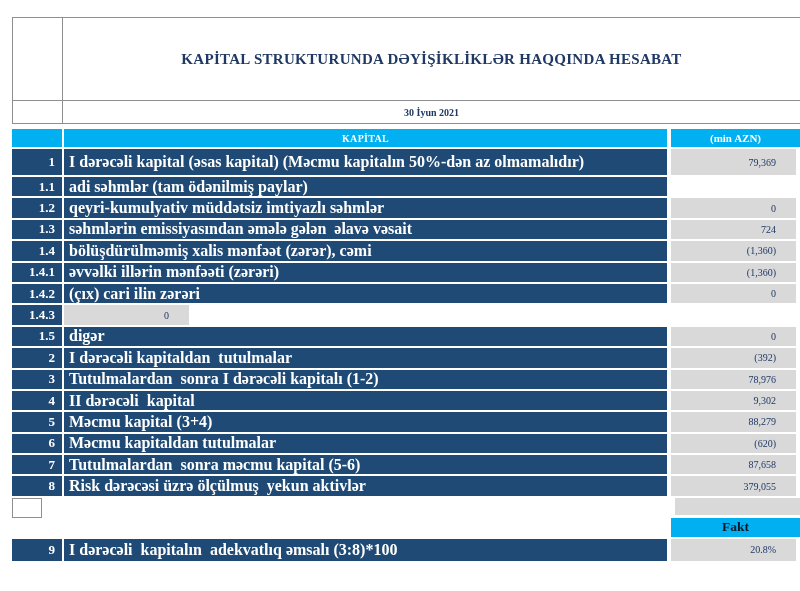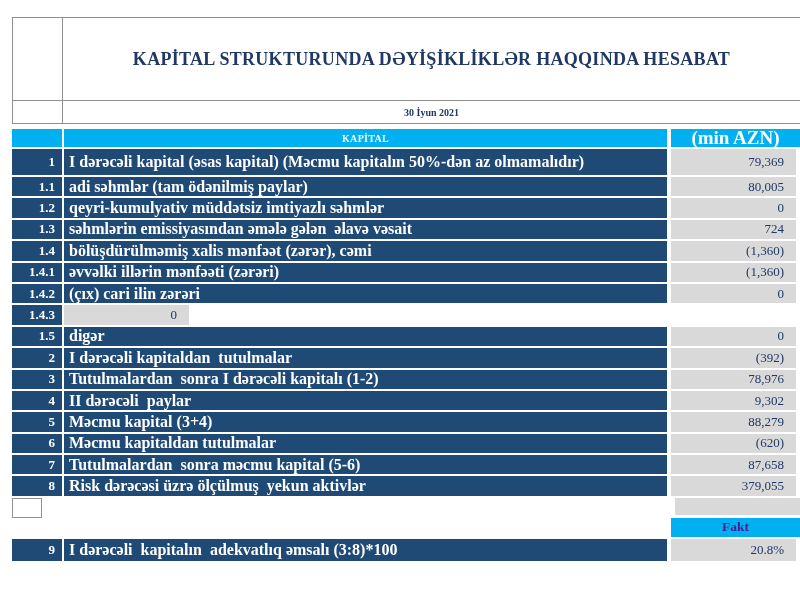--- a/index.html
+++ b/index.html
@@ -8,57 +8,57 @@
   .page { position: relative; width: 800px; height: 591px; background: #fff; overflow: hidden; }
   .sheet { position: absolute; left: 12px; top: 17px; width: 788px; }
 
   
   .title-row { display: flex; height: 84px;
     border-top: 1px solid var(--border, #8f8f8f);
     border-bottom: 1px solid var(--border, #8f8f8f);
     border-left: 1px solid var(--border, #8f8f8f); }
   .corner { flex: none; width: 50px; border-right: 1px solid var(--border, #8f8f8f); background: #fff; }
   .title-cell { flex: 1; display: flex; align-items: center; justify-content: center;
-    font-weight: bold; font-size: 18px; letter-spacing: 0.3px; color: var(--title, #1F3864); }
+    font-weight: bold; font-size: 15px; letter-spacing: 0.3px; color: var(--title, #1F3864); }
 
   .date-row { display: flex; height: 23px; margin-bottom: 5px;
     border-bottom: 1px solid var(--border, #8f8f8f);
     border-left: 1px solid var(--border, #8f8f8f); }
   .date-cell { flex: 1; display: flex; align-items: center; justify-content: center;
     font-weight: bold; font-size: 10px; color: var(--title, #1F3864); }
 
   
   .header-row { display: flex; height: 18px; margin-bottom: 2px; }
   .header-row > div { background: var(--cyan, #00B0F0); color: #fff; font-weight: bold;
     display: flex; align-items: center; justify-content: center; }
   .h-no { flex: none; width: 50px; margin-right: 2px; }
   .h-label { flex: none; width: 603px; margin-right: 4px; font-size: 10px; letter-spacing: 0.3px; }
-  .h-val { flex: none; width: 129px; font-size: 19px; }
+  .h-val { flex: none; width: 129px; font-size: 11px; }
 
   
   .trow { display: flex; height: 19.4px; margin-bottom: 2px; }
   .trow.tall { height: 26px; }
   .trow.ratio { height: 22px; }
   .no-cell { flex: none; width: 50px; margin-right: 2px; background: var(--navy, #1F4A75);
     color: #fff; font-weight: bold; font-size: 13px;
     display: flex; align-items: center; justify-content: flex-end; padding-right: 7px; }
   .label-cell { flex: none; width: 603px; margin-right: 4px; background: var(--navy, #1F4A75);
     color: #fff; font-weight: bold; font-size: 16px;
     display: flex; align-items: center; padding-left: 5px; white-space: pre; overflow: hidden; }
   .value-cell { flex: none; width: 125px; background: var(--vbg, #D9D9D9);
-    color: var(--vtext, #1F3864); font-size: 13px;
-    display: flex; align-items: center; justify-content: flex-end; padding-right: 12px; }
+    color: var(--vtext, #1F3864); font-size: 10px;
+    display: flex; align-items: center; justify-content: flex-end; padding-right: 20px; }
 
   
   .blank-row { display: flex; height: 20px; }
   .blank-box { flex: none; width: 30px; height: 20px; border: 1px solid var(--border, #8f8f8f); background: #fff; }
   .blank-fill, .fakt-fill { flex: 1; }
   .blank-row .value-cell { height: 17px; }
   .fakt-row { display: flex; height: 19px; margin-bottom: 2px; }
-  .fakt-cell { flex: none; width: 129px; background: var(--cyan, #00B0F0); color: #4c1d95;
+  .fakt-cell { flex: none; width: 129px; background: var(--cyan, #00B0F0); color: #0f172a;
     font-weight: bold; font-size: 13.5px; display: flex; align-items: center; justify-content: center; }
 </style>
 </head>
 <body>
 
 <div class="page">
   <div class="sheet">
 
     <div class="title-row">
       <div class="corner"></div>
@@ -78,21 +78,20 @@
 
     <div id="rows-main">
         <div class="trow tall">
     <div class="no-cell">1</div>
     <div class="label-cell">I dərəcəli kapital (əsas kapital) (Məcmu kapitalın 50%-dən az olmamalıdır)</div>
     <div class="value-cell">79,369</div>
   </div>
         <div class="trow">
     <div class="no-cell">1.1</div>
     <div class="label-cell">adi səhmlər (tam ödənilmiş paylar)</div>
-    <div class="value-cell">80,005</div>
   </div>
         <div class="trow">
     <div class="no-cell">1.2</div>
     <div class="label-cell">qeyri-kumulyativ müddətsiz imtiyazlı səhmlər</div>
     <div class="value-cell">0</div>
   </div>
         <div class="trow">
     <div class="no-cell">1.3</div>
     <div class="label-cell">səhmlərin emissiyasından əmələ gələn  əlavə vəsait</div>
     <div class="value-cell">724</div>
@@ -126,21 +125,21 @@
     <div class="label-cell">I dərəcəli kapitaldan  tutulmalar</div>
     <div class="value-cell">(392)</div>
   </div>
         <div class="trow">
     <div class="no-cell">3</div>
     <div class="label-cell">Tutulmalardan  sonra I dərəcəli kapitalı (1-2)</div>
     <div class="value-cell">78,976</div>
   </div>
         <div class="trow">
     <div class="no-cell">4</div>
-    <div class="label-cell">II dərəcəli  paylar</div>
+    <div class="label-cell">II dərəcəli  kapital</div>
     <div class="value-cell">9,302</div>
   </div>
         <div class="trow">
     <div class="no-cell">5</div>
     <div class="label-cell">Məcmu kapital (3+4)</div>
     <div class="value-cell">88,279</div>
   </div>
         <div class="trow">
     <div class="no-cell">6</div>
     <div class="label-cell">Məcmu kapitaldan tutulmalar</div>

